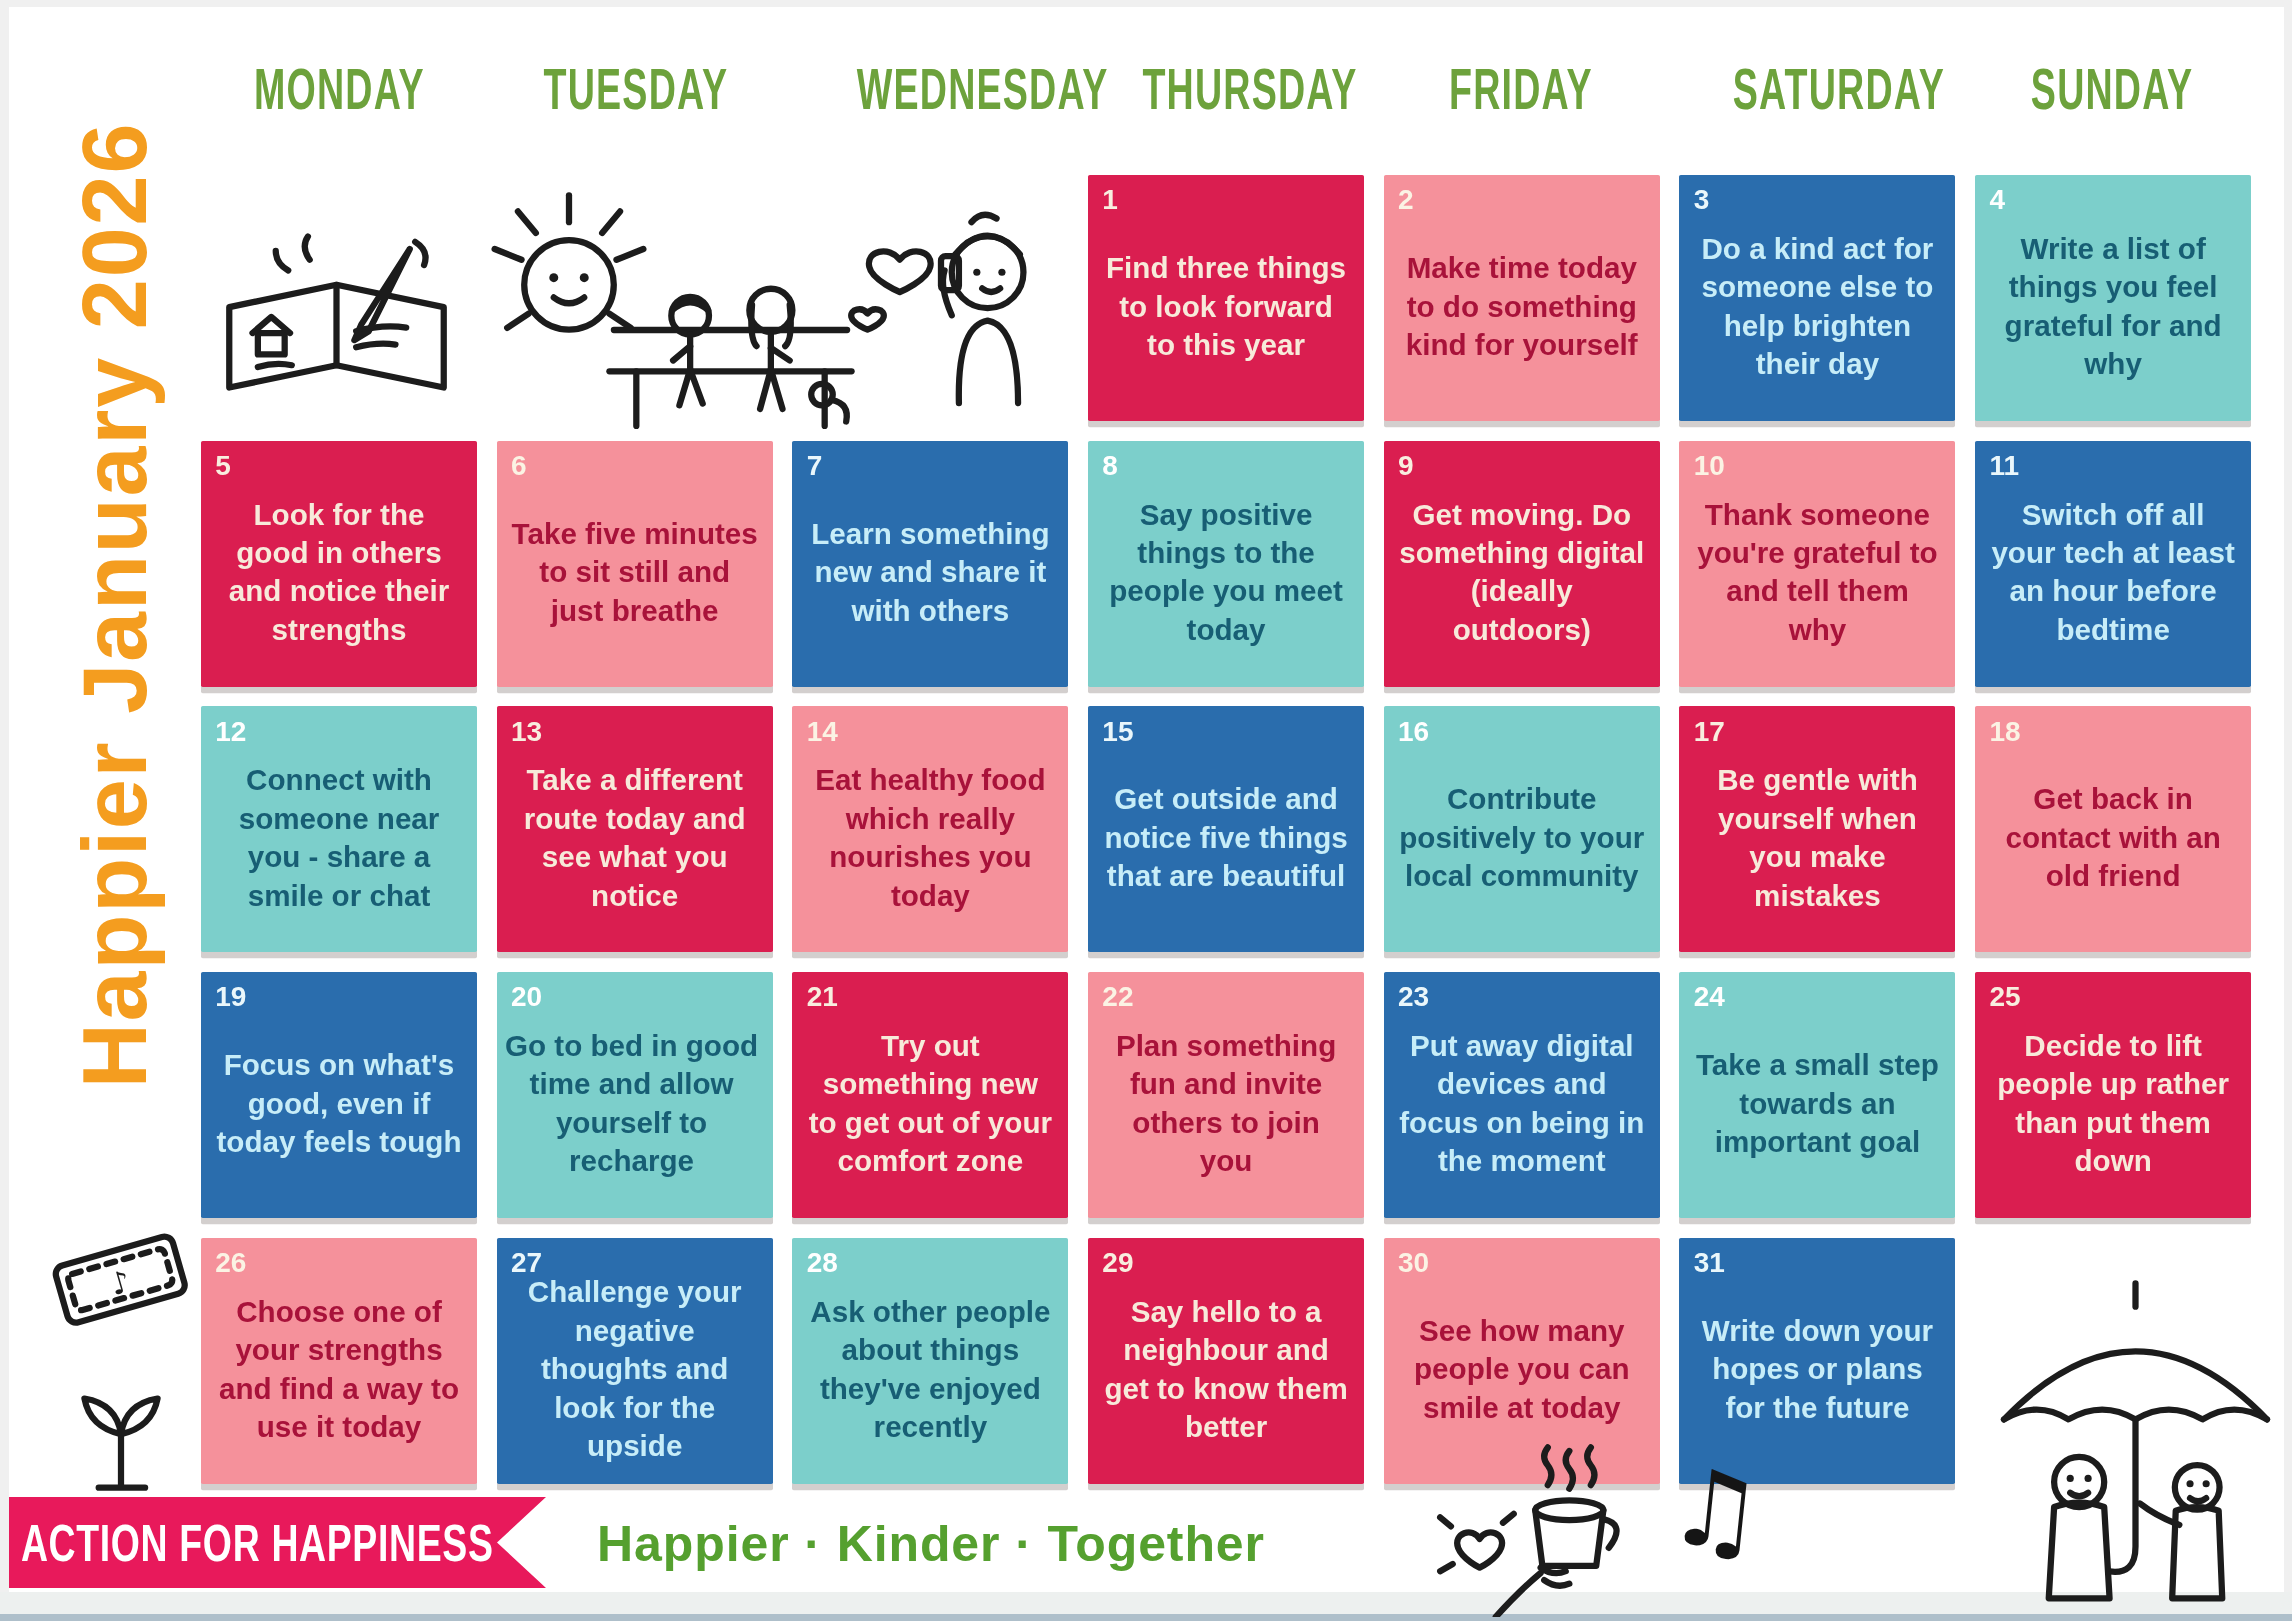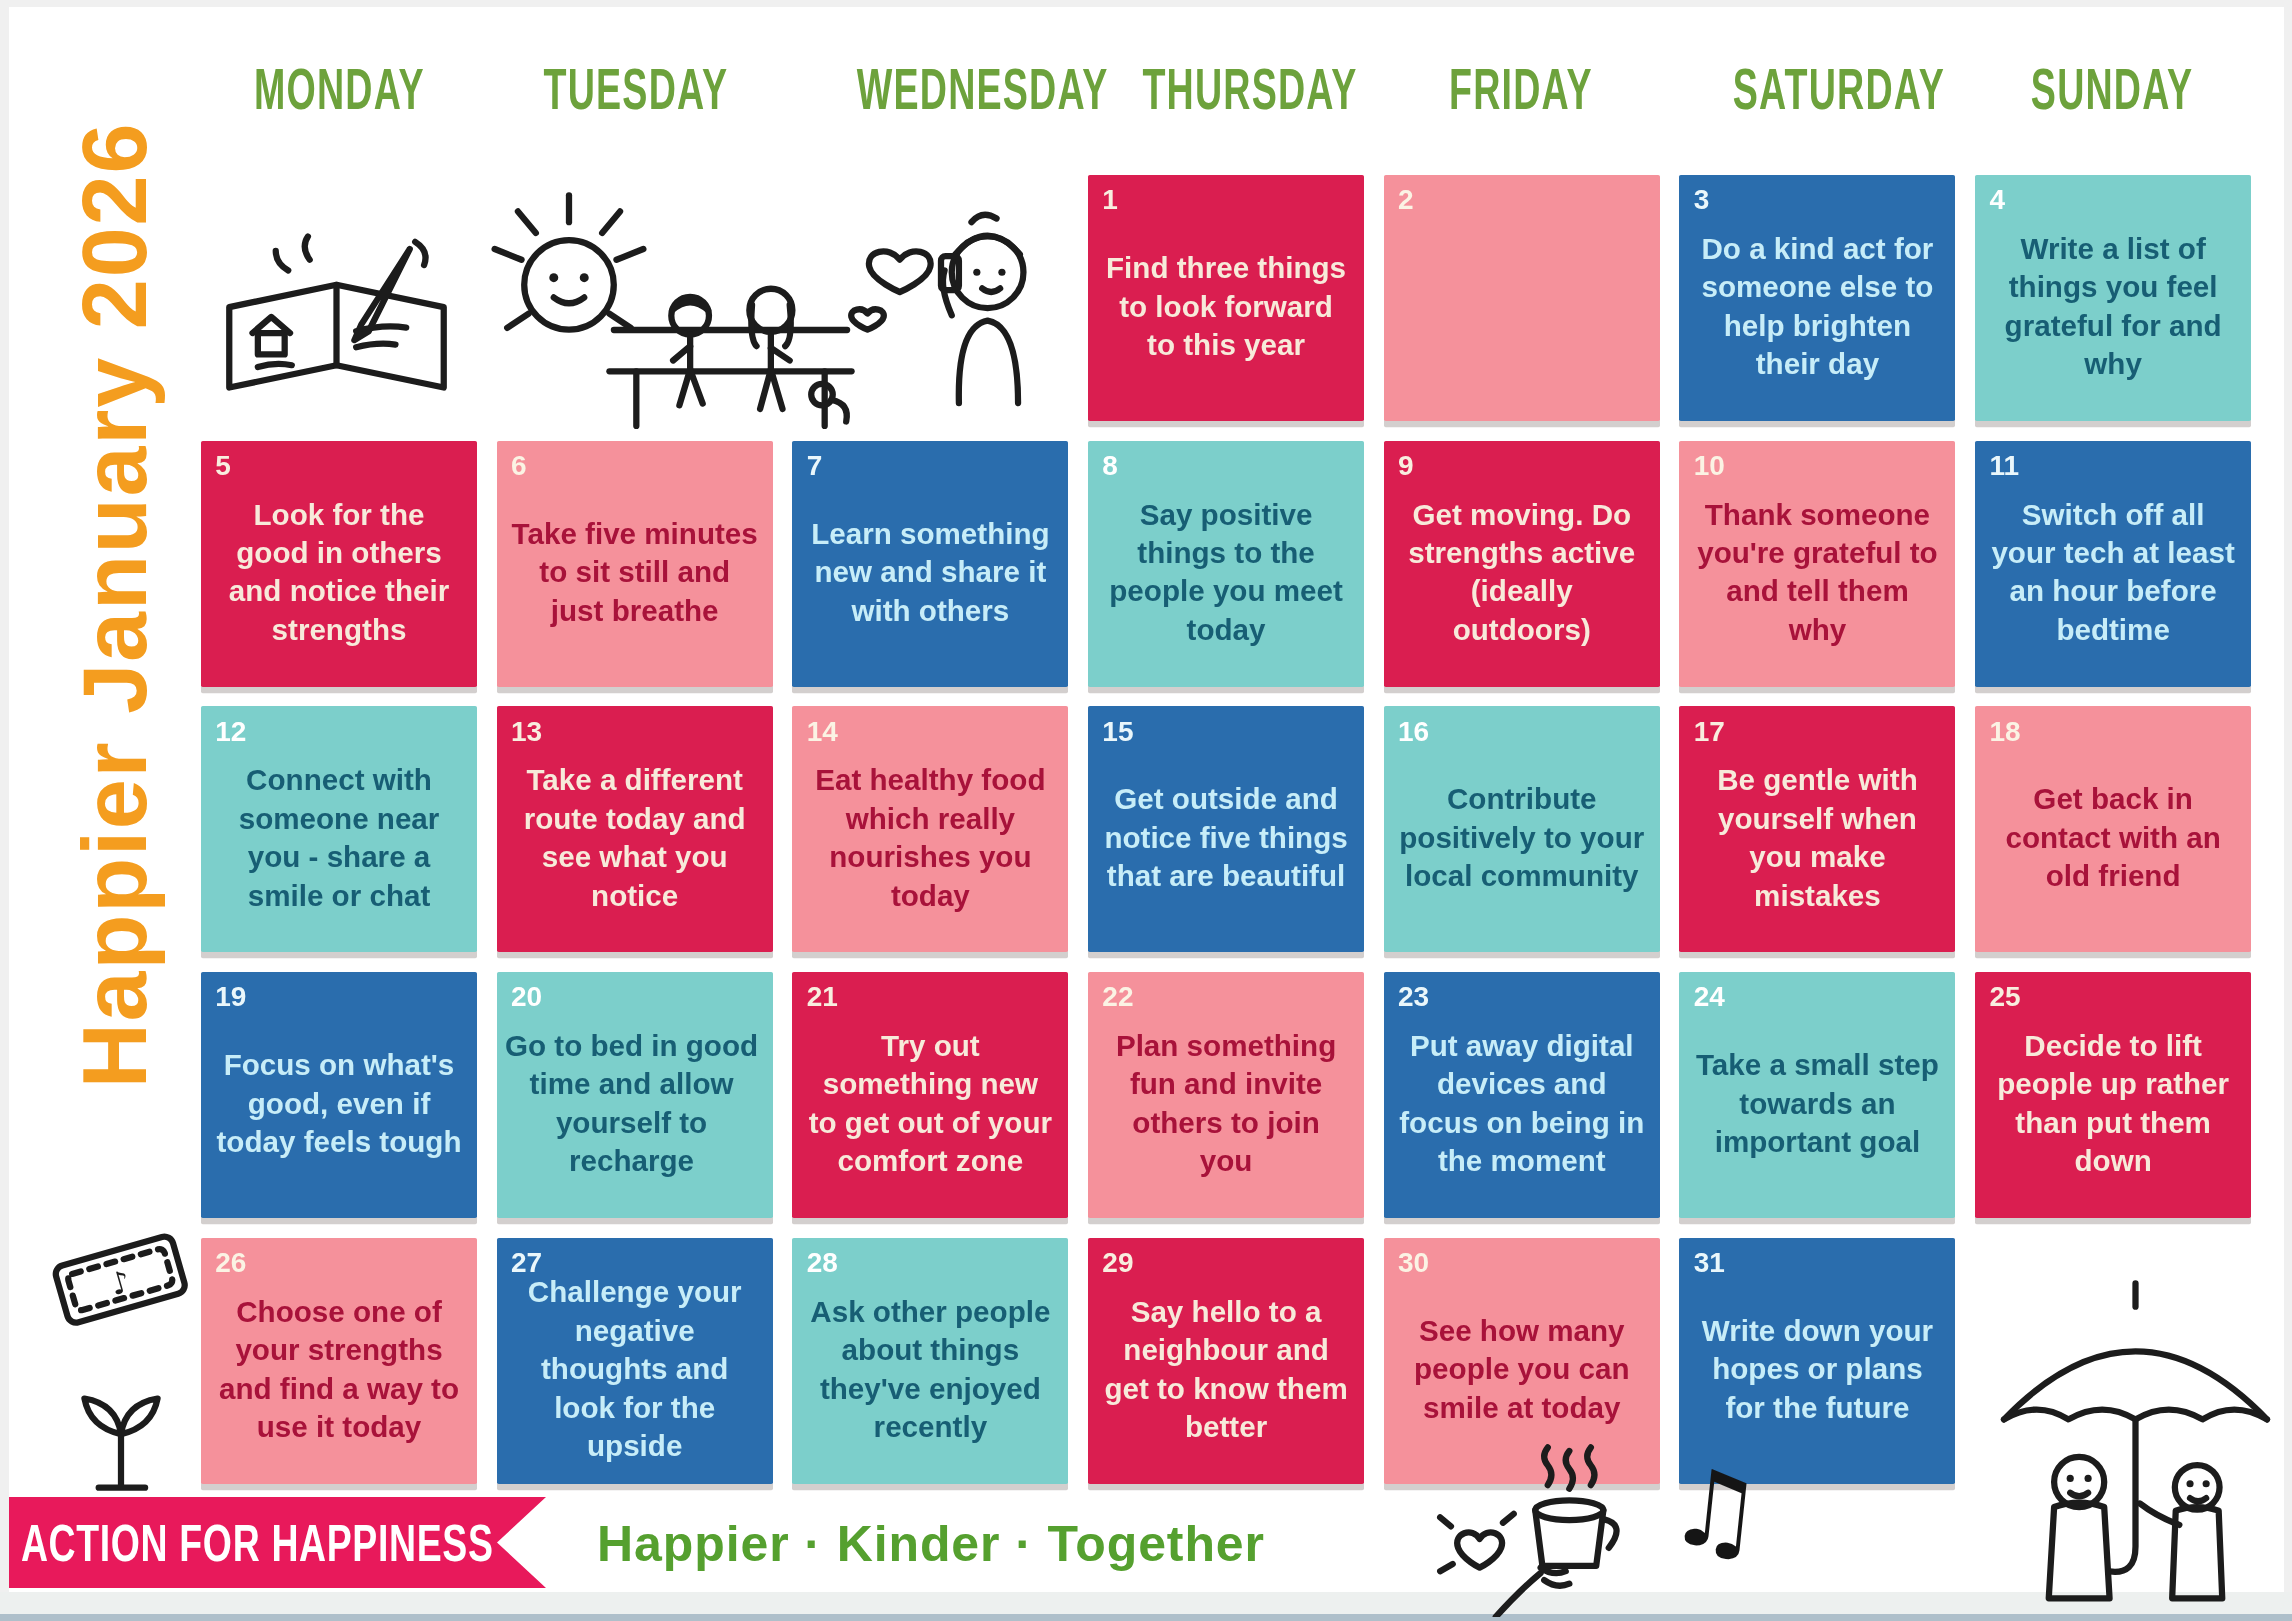--- a/index.html
+++ b/index.html
@@ -70,20 +70,21 @@
   <div class="dow" style="left:1678px"><span>SATURDAY</span></div>
   <div class="dow" style="left:1974px"><span>SUNDAY</span></div>
 
   <div class="grid">
       <div class="tile red" style="grid-area: 1 / 4;">
         <span class="tile-num">1</span>
         <div>Find three things to look forward to this year</div>
       </div>
       <div class="tile pink" style="grid-area: 1 / 5;">
         <span class="tile-num">2</span>
+        <div>Make time today to do something kind for yourself</div>
       </div>
       <div class="tile blue" style="grid-area: 1 / 6;">
         <span class="tile-num">3</span>
         <div>Do a kind act for someone else to help brighten their day</div>
       </div>
       <div class="tile teal" style="grid-area: 1 / 7;">
         <span class="tile-num">4</span>
         <div>Write a list of things you feel grateful for and why</div>
       </div>
       <div class="tile red" style="grid-area: 2 / 1;">
@@ -97,21 +98,21 @@
       <div class="tile blue" style="grid-area: 2 / 3;">
         <span class="tile-num">7</span>
         <div>Learn something new and share it with others</div>
       </div>
       <div class="tile teal" style="grid-area: 2 / 4;">
         <span class="tile-num">8</span>
         <div>Say positive things to the people you meet today</div>
       </div>
       <div class="tile red" style="grid-area: 2 / 5;">
         <span class="tile-num">9</span>
-        <div>Get moving. Do strengths active (ideally outdoors)</div>
+        <div>Get moving. Do something digital (ideally outdoors)</div>
       </div>
       <div class="tile pink" style="grid-area: 2 / 6; justify-content: center;">
         <span class="tile-num">10</span>
         <div>Thank someone you're grateful to and tell them why</div>
       </div>
       <div class="tile blue" style="grid-area: 2 / 7;">
         <span class="tile-num">11</span>
         <div>Switch off all your tech at least an hour before bedtime</div>
       </div>
       <div class="tile teal" style="grid-area: 3 / 1;">

